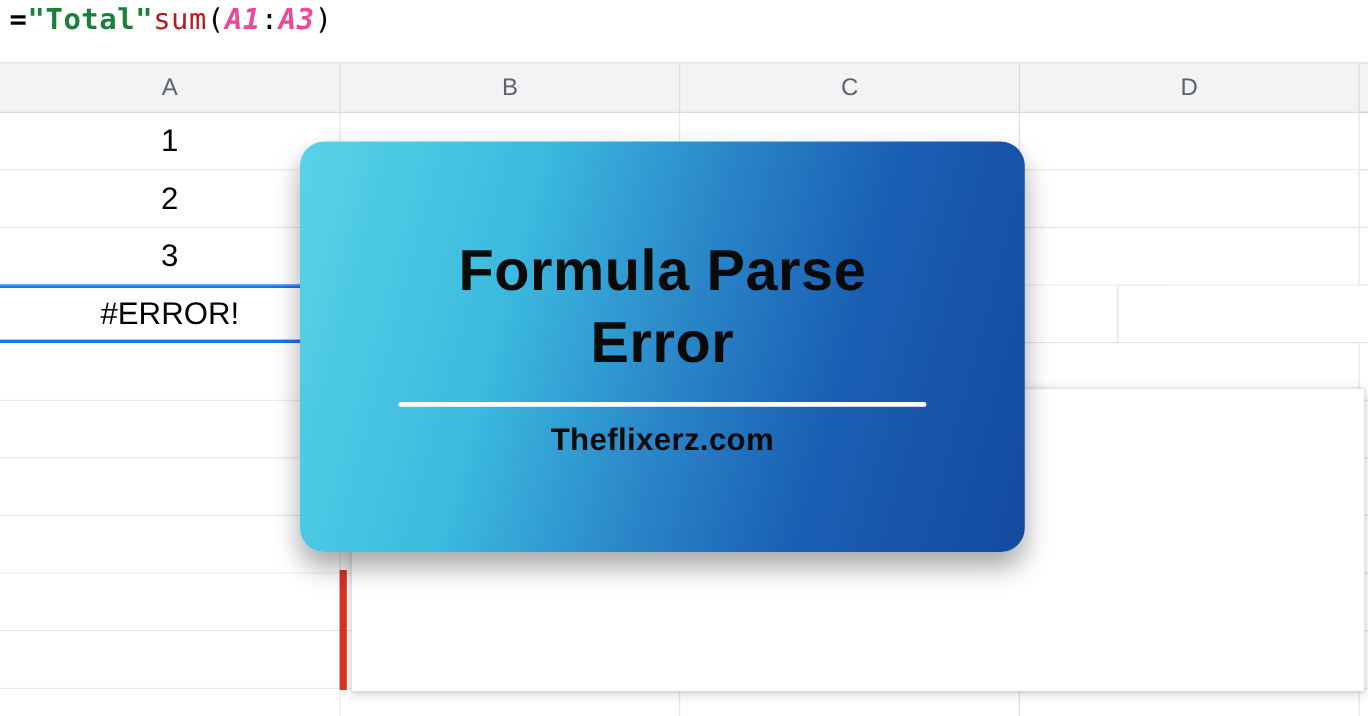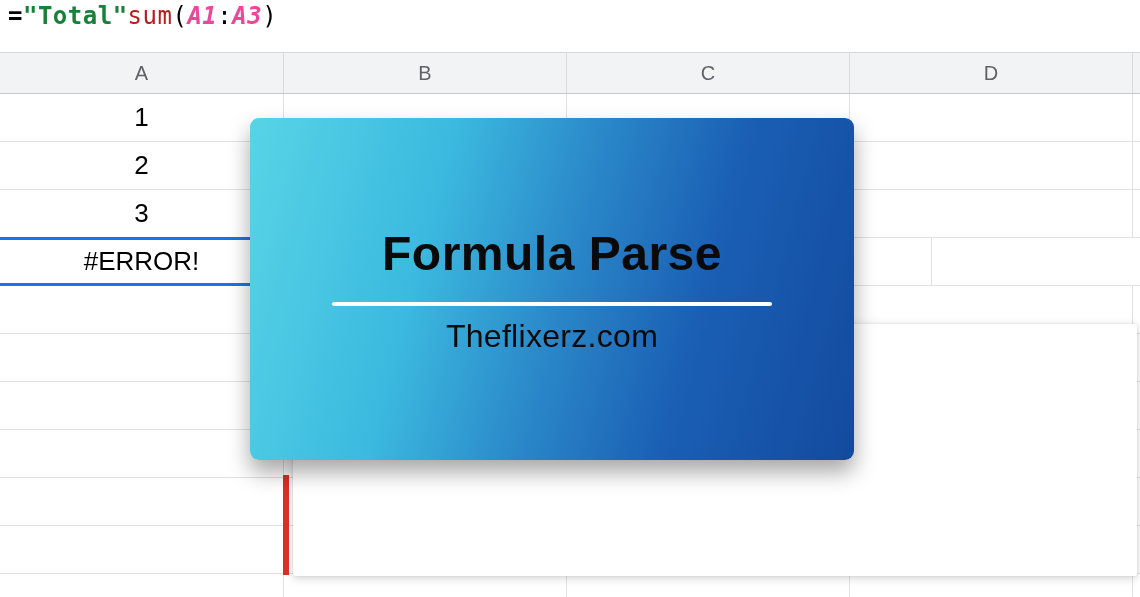--- a/index.html
+++ b/index.html
@@ -105,21 +105,21 @@
     top: 475px; left: 283px;
     width: 6px; height: 100px;
     background: #d93025;
   }
 
   
   .overlay {
     position: absolute;
     top: 118px; left: 250px;
     width: 604px; height: 342px;
-    border-radius: 9px;
+    border-radius: 20px;
     background: linear-gradient(105deg, #58d4e6 0%, #3bb9df 30%, #2a86c8 52%, #1a5fb4 72%, #134a9e 100%);
     box-shadow: 0 12px 22px rgba(0,0,0,0.35);
     display: flex;
     flex-direction: column;
     align-items: center;
     justify-content: center;
     padding: 20px 48px;
   }
   .overlay .title {
     font-size: 48px;
@@ -130,22 +130,22 @@
     letter-spacing: 0.5px;
   }
   .overlay .rule {
     width: 440px;
     height: 4px;
     background: #ffffff;
     margin: 18px 0 12px 0;
     border-radius: 2px;
   }
   .overlay .site {
-    font-size: 32px;
-    font-weight: 400;
+    font-size: 26px;
+    font-weight: 700;
     color: #0a0a0a;
     text-align: left;
     letter-spacing: 0.3px;
   }
 </style>
 </head>
 <body>
 
 <div class="stage">
 
@@ -229,18 +229,19 @@
       </div>
     </div>
   </div>
 
   <div class="blank-card"></div>
   <div class="red-tick"></div>
 
   <div class="overlay">
     <div class="title">
       <span>Formula Parse</span><br>
+      <span>Error</span>
     </div>
     <div class="rule"></div>
     <div class="site">Theflixerz.com</div>
   </div>
 
 </div>
 
 </body></html>

